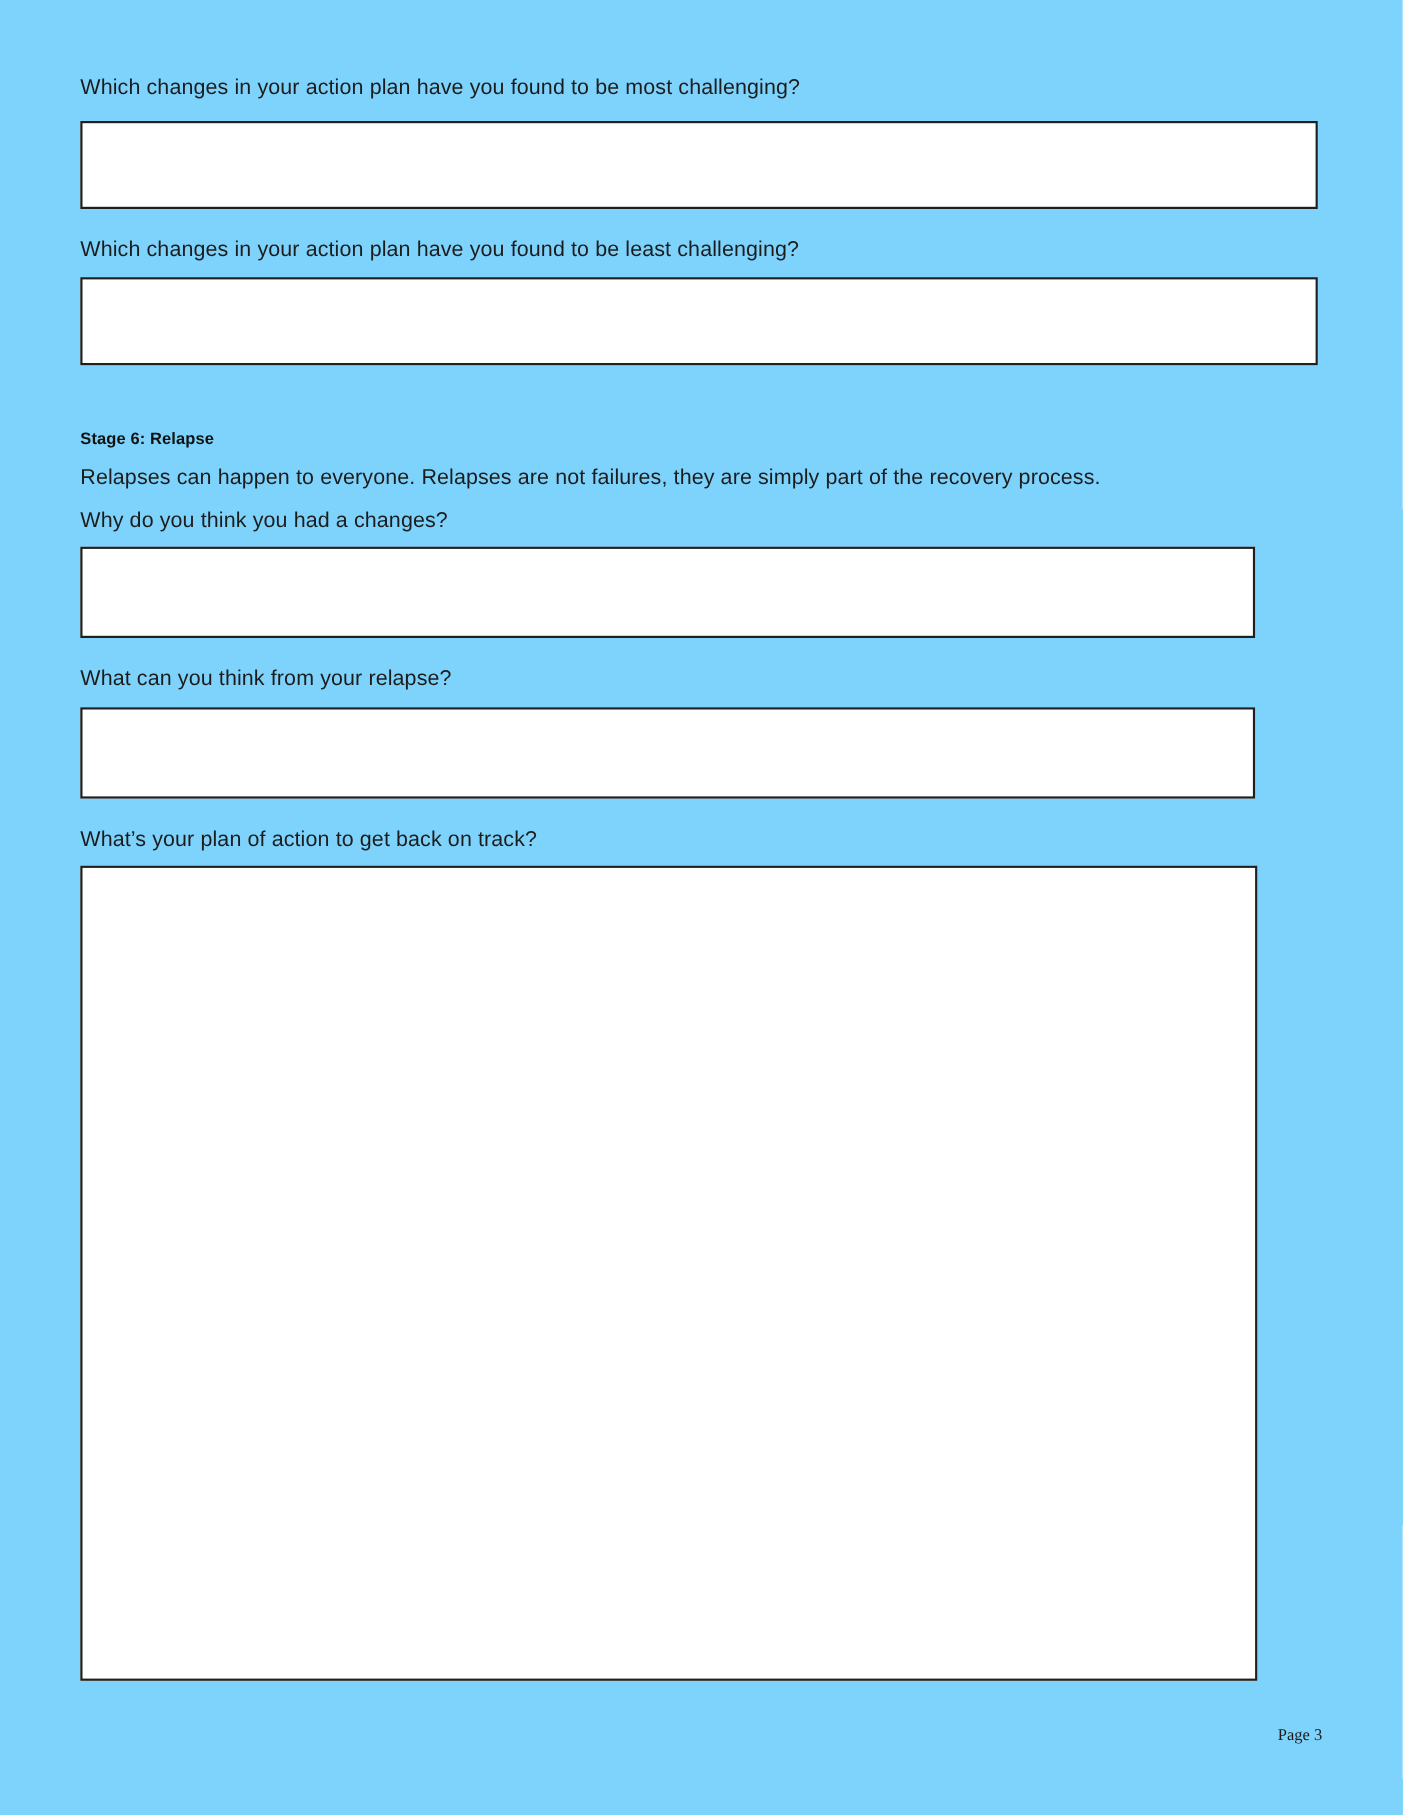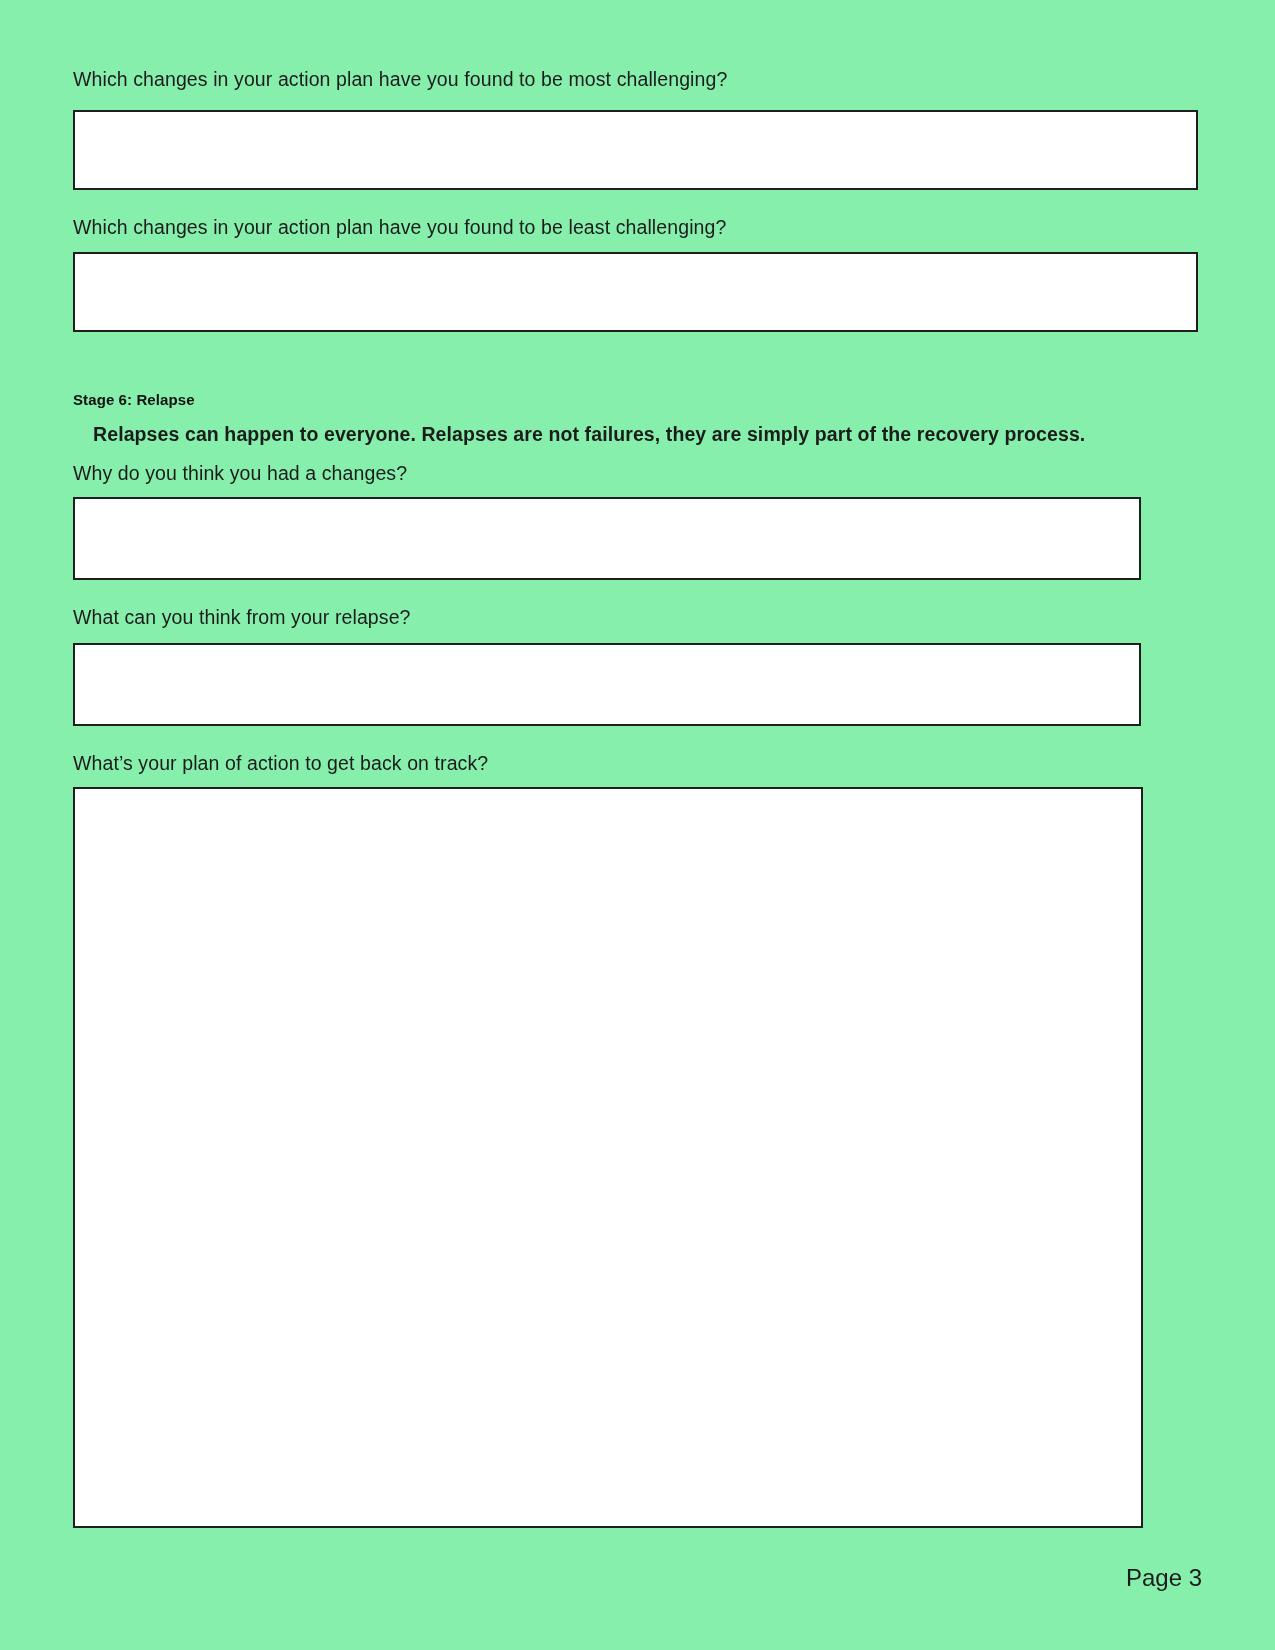--- a/index.html
+++ b/index.html
@@ -16,59 +16,59 @@
     -webkit-font-smoothing: antialiased;
     position: relative;
     overflow: hidden;
   }
   .page {
     position: absolute;
     top: 0;
     left: 0;
     width: 1275px;
     height: 1650px;
-    background: #86efac;
+    background: #7dd3fc;
   }
   .q-label {
     font-size: 19.5px;
     line-height: 26px;
     color: #1c1c1c;
     font-weight: 400;
     letter-spacing: 0.1px;
     white-space: nowrap;
   }
   .section-title {
     font-size: 15px;
     line-height: 26px;
     font-weight: bold;
     color: #111111;
     letter-spacing: 0.1px;
   }
   .section-body {
     font-size: 19.5px;
     line-height: 26px;
     color: #1c1c1c;
-    font-weight: 700;
+    font-weight: 400;
     letter-spacing: 0.1px;
-    margin-left: 20px;
   }
   .answer-box {
     border: 2px solid #1f1f1f;
     background: #ffffff;
     box-sizing: border-box;
   }
   .abs { position: absolute; }
   .footer {
     position: absolute;
     right: 73px;
     top: 1565px;
-    font-size: 24px;
+    font-size: 15px;
     line-height: 26px;
     color: #1c1c1c;
     text-align: right;
+    font-family: Liberation Serif, serif;
   }
 </style>
 </head>
 <body>
 
 <div class="page">
 
   <div class="abs q-label" style="left:73px; top:66px;">Which changes in your action plan have you found to be most challenging?</div>
 
   <div class="abs answer-box" style="left:73px; top:110px; width:1125px; height:80px;">

